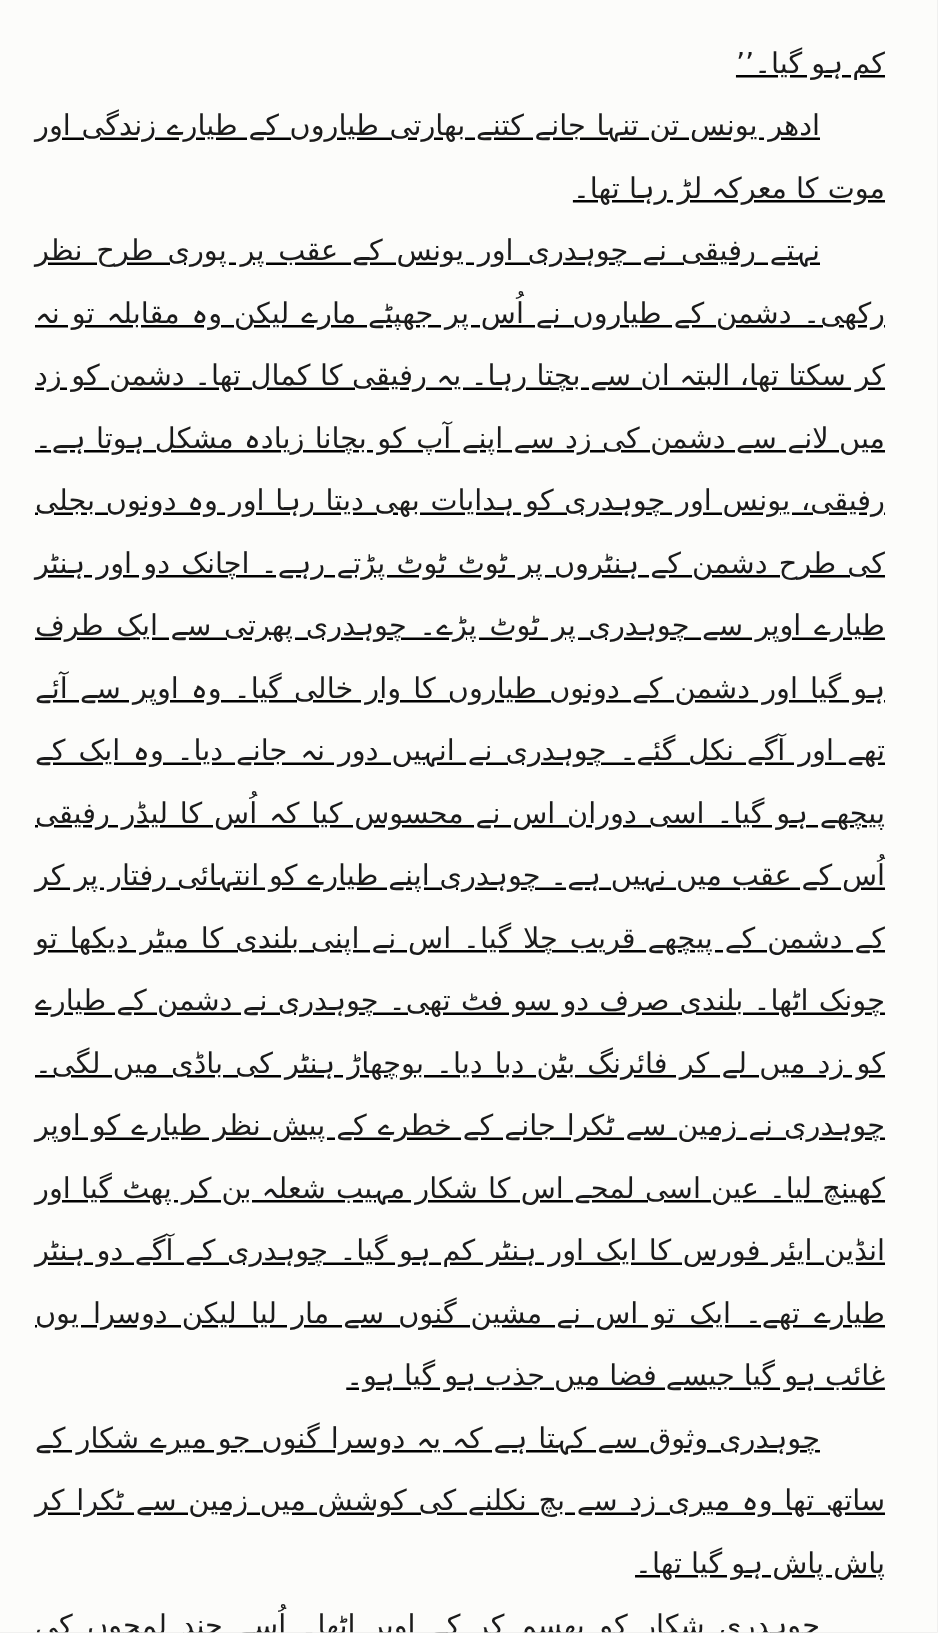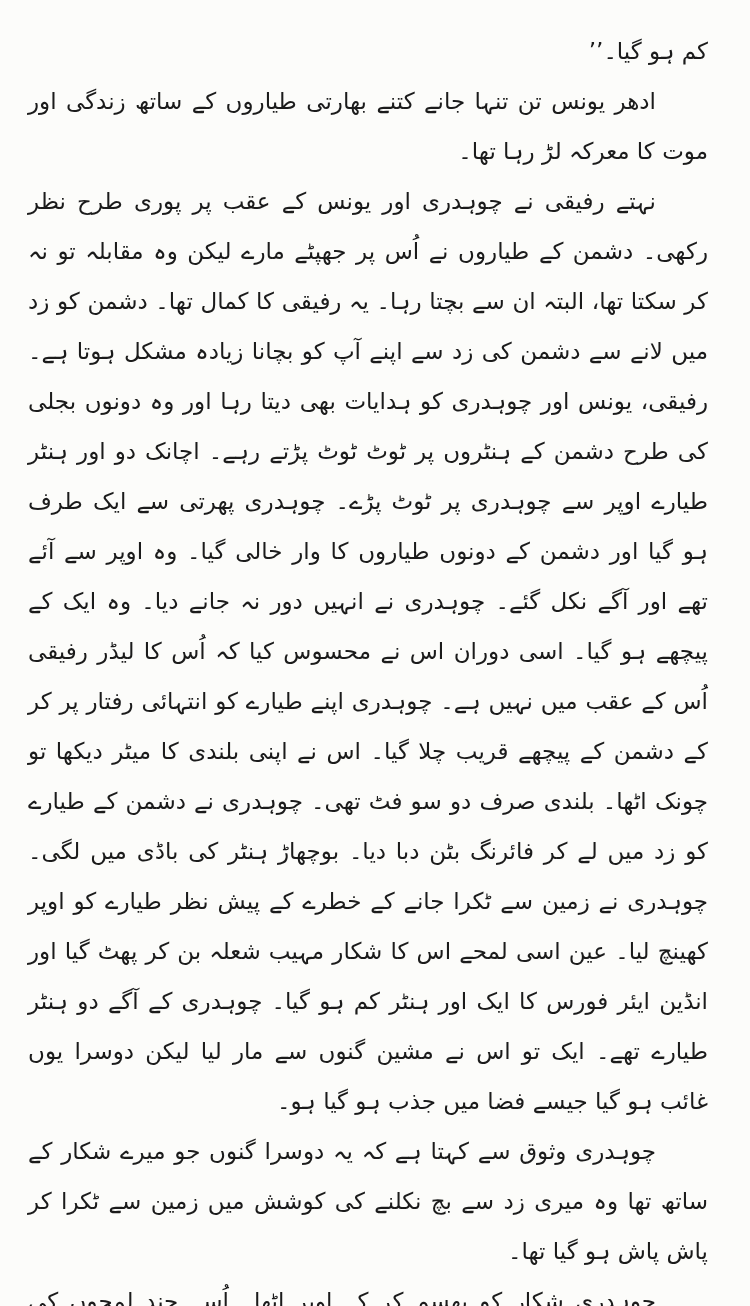--- a/index.html
+++ b/index.html
@@ -9,20 +9,21 @@
   }
   .page {
     position: relative;
     width: 750px;
     height: 1306px;
     margin: 0 auto;
     background: #fcfcfa;
     overflow: hidden;
     box-sizing: border-box;
     padding: 26px 42px 20px 28px;
+    text-decoration: underline;
   }
   .text-column {
     direction: rtl;
     unicode-bidi: embed;
     font-family: "DejaVu Sans", sans-serif;
     color: #1b1b1b;
     font-size: 23px;
     line-height: 50px;
     text-align: justify;
     text-justify: inter-word;
@@ -38,18 +39,18 @@
     text-align: right;
     text-indent: 0;
   }
 </style>
 </head>
 <body>
 
 <div class="page">
   <div class="text-column">
     <p class="quote-tail">کم ہو گیا۔’’</p>
-    <p class="indent">ادھر یونس تن تنہا جانے کتنے بھارتی طیاروں کے ساتھ زندگی اور موت کا معرکہ لڑ رہا تھا۔</p>
+    <p class="indent">ادھر یونس تن تنہا جانے کتنے بھارتی طیاروں کے طیارے زندگی اور موت کا معرکہ لڑ رہا تھا۔</p>
     <p class="indent">نہتے رفیقی نے چوہدری اور یونس کے عقب پر پوری طرح نظر رکھی۔ دشمن کے طیاروں نے اُس پر جھپٹے مارے لیکن وہ مقابلہ تو نہ کر سکتا تھا، البتہ ان سے بچتا رہا۔ یہ رفیقی کا کمال تھا۔ دشمن کو زد میں لانے سے دشمن کی زد سے اپنے آپ کو بچانا زیادہ مشکل ہوتا ہے۔ رفیقی، یونس اور چوہدری کو ہدایات بھی دیتا رہا اور وہ دونوں بجلی کی طرح دشمن کے ہنٹروں پر ٹوٹ ٹوٹ پڑتے رہے۔ اچانک دو اور ہنٹر طیارے اوپر سے چوہدری پر ٹوٹ پڑے۔ چوہدری پھرتی سے ایک طرف ہو گیا اور دشمن کے دونوں طیاروں کا وار خالی گیا۔ وہ اوپر سے آئے تھے اور آگے نکل گئے۔ چوہدری نے انہیں دور نہ جانے دیا۔ وہ ایک کے پیچھے ہو گیا۔ اسی دوران اس نے محسوس کیا کہ اُس کا لیڈر رفیقی اُس کے عقب میں نہیں ہے۔ چوہدری اپنے طیارے کو انتہائی رفتار پر کر کے دشمن کے پیچھے قریب چلا گیا۔ اس نے اپنی بلندی کا میٹر دیکھا تو چونک اٹھا۔ بلندی صرف دو سو فٹ تھی۔ چوہدری نے دشمن کے طیارے کو زد میں لے کر فائرنگ بٹن دبا دیا۔ بوچھاڑ ہنٹر کی باڈی میں لگی۔ چوہدری نے زمین سے ٹکرا جانے کے خطرے کے پیش نظر طیارے کو اوپر کھینچ لیا۔ عین اسی لمحے اس کا شکار مہیب شعلہ بن کر پھٹ گیا اور انڈین ایئر فورس کا ایک اور ہنٹر کم ہو گیا۔ چوہدری کے آگے دو ہنٹر طیارے تھے۔ ایک تو اس نے مشین گنوں سے مار لیا لیکن دوسرا یوں غائب ہو گیا جیسے فضا میں جذب ہو گیا ہو۔</p>
     <p class="indent">چوہدری وثوق سے کہتا ہے کہ یہ دوسرا گنوں جو میرے شکار کے ساتھ تھا وہ میری زد سے بچ نکلنے کی کوشش میں زمین سے ٹکرا کر پاش پاش ہو گیا تھا۔</p>
     <p class="indent">چوہدری شکار کو بھسم کر کے اوپر اٹھا۔ اُسے چند لمحوں کی مہلت مل گئی تھی۔ اُس نے وائرلیس پر رفیقی کو پکارا لیکن کوئی جواب نہ ملا۔ فضا اور زیادہ تاریک ہوتی جا رہی تھی۔ چوہدری نے ہر سو دیکھا۔ اُسے رفیقی نظر نہ آیا۔ اُس نے ایک سیبر اور ایک ہنٹر</p>
   </div>
 </div>
 
 </body></html>

